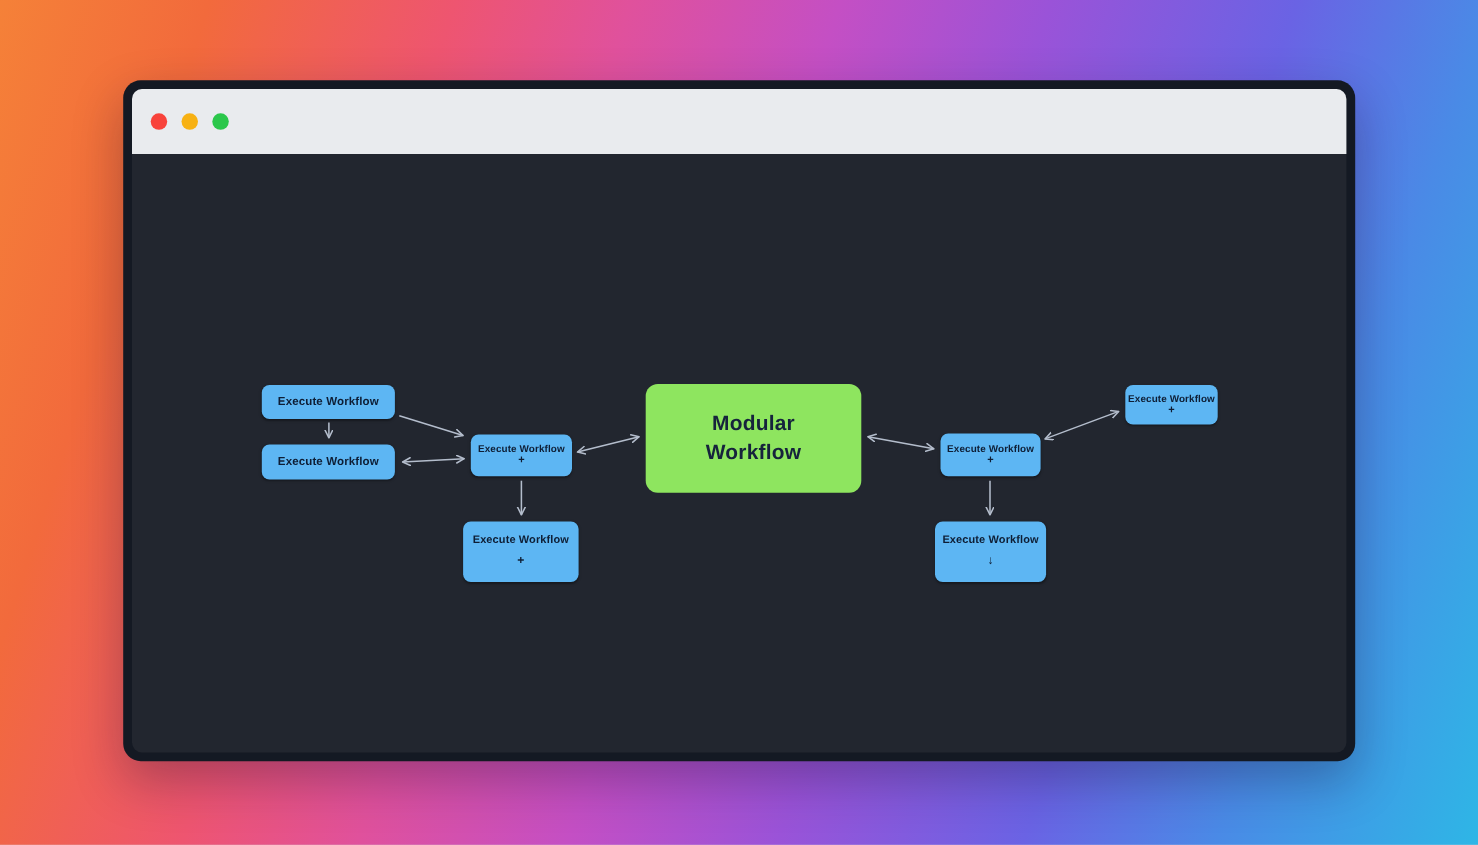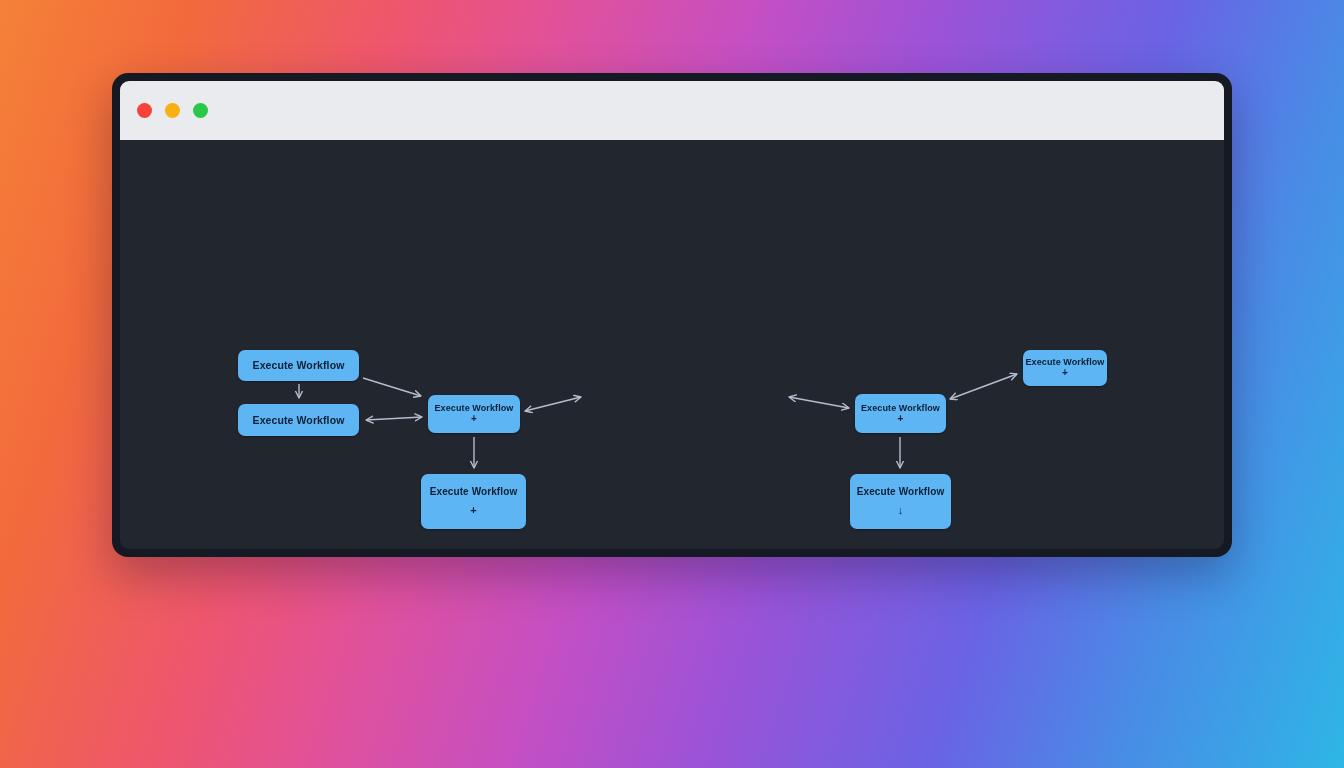--- a/index.html
+++ b/index.html
@@ -12,21 +12,21 @@
     background: linear-gradient(108deg,
       #f58138 0%, #f26a3c 12%, #ee5570 26%, #e0519c 36%,
       #c44fc4 48%, #9a53d8 60%, #6a63e4 74%, #4a8ae6 85%, #2eb6e6 100%);
     position: relative;
   }
 
   
   .window {
     position: absolute;
     left: 112px; top: 73px;
-    width: 1120px; height: 484px;
+    width: 1120px; height: 619px;
     background: #141923;
     border-radius: 16px;
     box-shadow: 0 18px 45px rgba(20,10,40,0.30);
   }
   .titlebar {
     position: absolute;
     left: 8px; right: 8px; top: 8px;
     height: 59px;
     background: #e9ebee;
     border-radius: 9px 9px 0 0;
@@ -154,20 +154,24 @@
     <div class="node small n-left-hub" style="background: rgb(93, 182, 243); color: rgb(14, 30, 53);">
       <span class="lbl">Execute Workflow</span>
       <span class="sym">+</span>
     </div>
 
     <div class="node tall n-left-child" style="background: rgb(93, 182, 243); color: rgb(14, 30, 53);">
       <span class="lbl">Execute Workflow</span>
       <span class="sym">+</span>
     </div>
 
+    <div class="center-node" style="background: rgb(142, 229, 95); color: rgb(22, 35, 60);">
+      <span>Modular</span>
+      <span>Workflow</span>
+    </div>
 
     <div class="node small n-right-hub" style="background: rgb(93, 182, 243); color: rgb(14, 30, 53);">
       <span class="lbl">Execute Workflow</span>
       <span class="sym">+</span>
     </div>
 
     <div class="node small n-right-top" style="background: rgb(93, 182, 243); color: rgb(14, 30, 53);">
       <span class="lbl">Execute Workflow</span>
       <span class="sym">+</span>
     </div>

